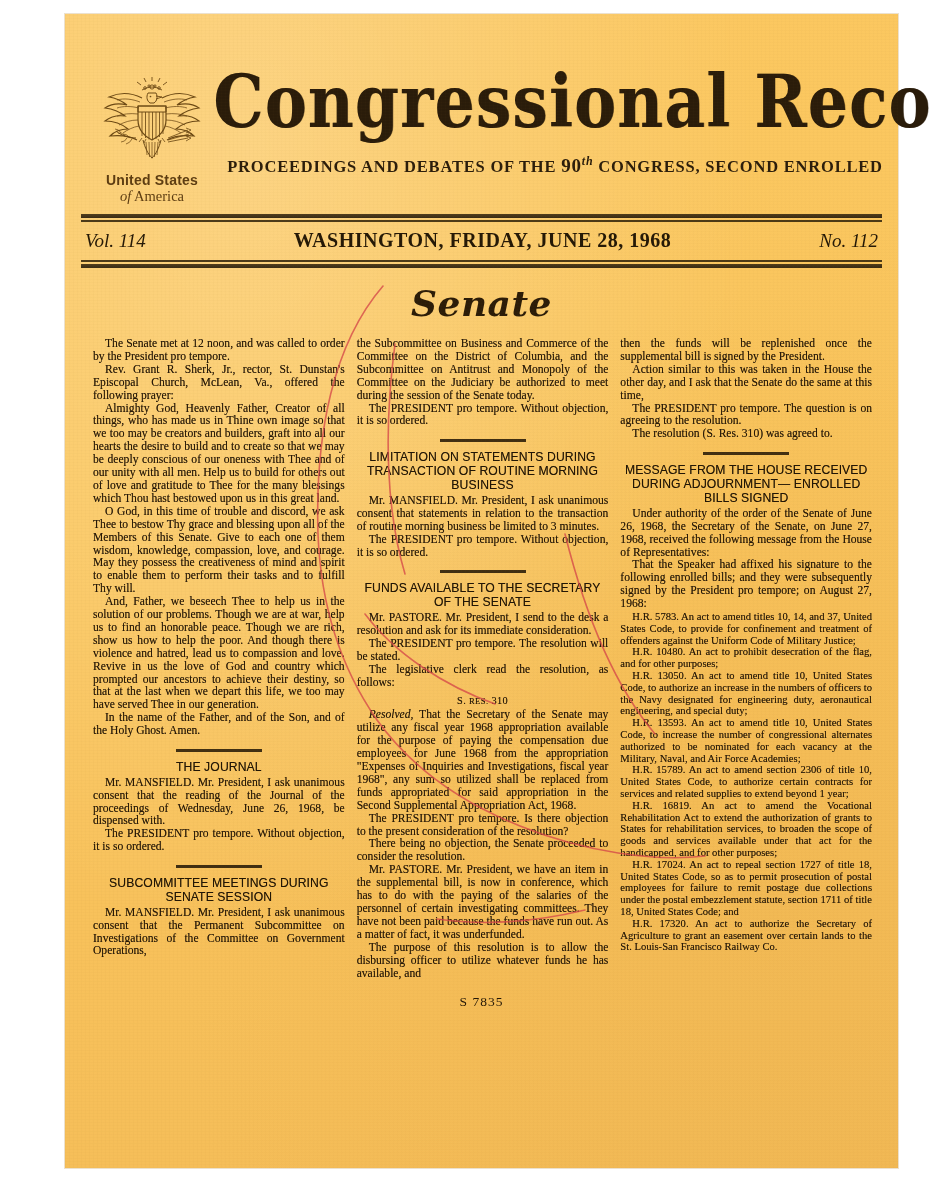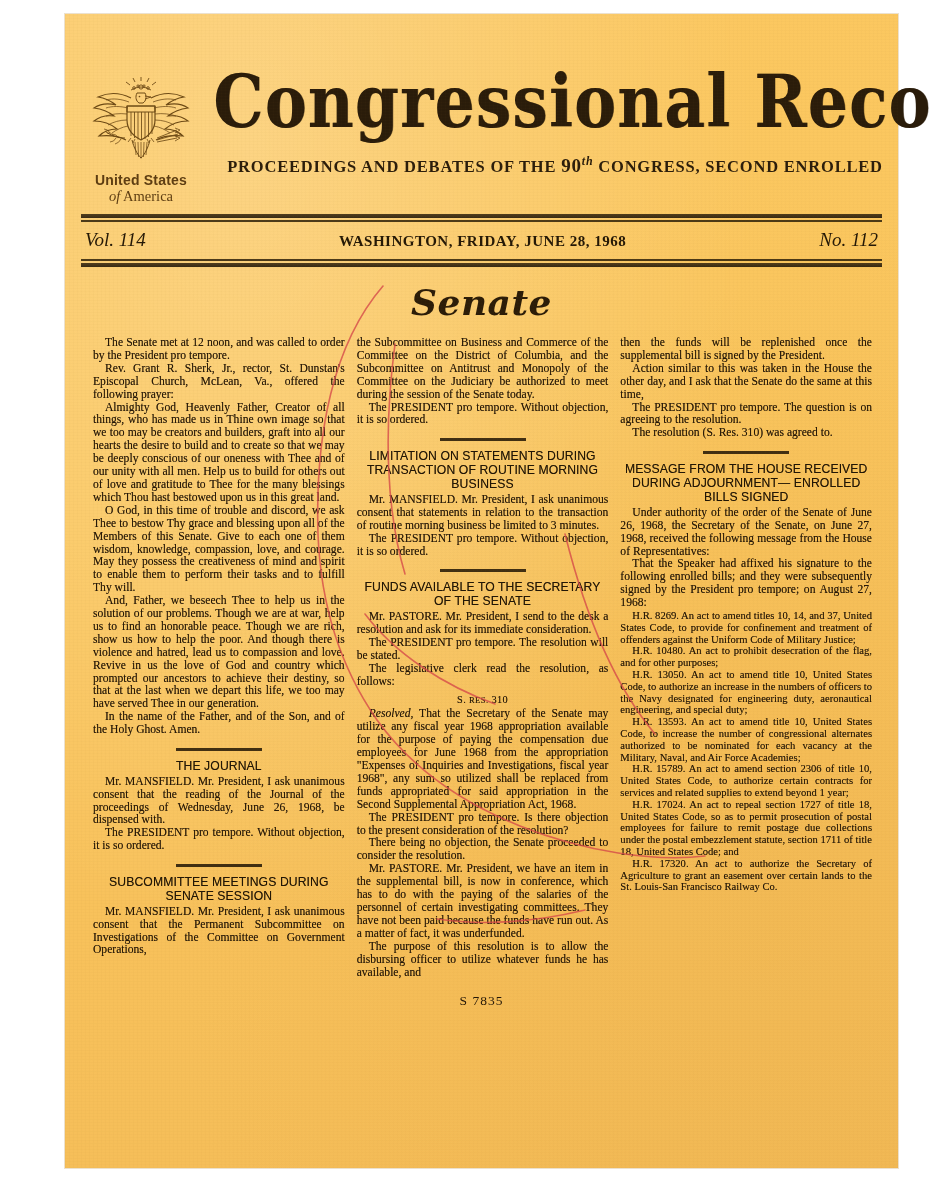--- a/index.html
+++ b/index.html
@@ -39,21 +39,21 @@
     opacity: .75;
   }
 
   
   .masthead {
     position: relative;
     height: 200px;
   }
   .emblem-block {
     position: absolute;
-    left: 11px;
+    left: 22px;
     top: 62px;
     width: 130px;
     text-align: center;
     color: #6b4714;
   }
   .emblem-svg { display:block; margin: 0 auto; }
   .emblem-cap1 {
     font-family: "Liberation Sans", sans-serif;
     font-weight: bold;
     font-size: 14px;
@@ -132,21 +132,21 @@
   .vol, .no {
     font-family: "Liberation Serif", serif;
     font-style: italic;
     font-size: 19px;
     font-weight: normal;
     white-space: nowrap;
   }
   .cityline {
     font-family: "Liberation Serif", serif;
     font-weight: bold;
-    font-size: 15px;
+    font-size: 20px;
     letter-spacing: .5px;
     white-space: nowrap;
   }
 
   
   .senate-heading {
     text-align: center;
     font-family: "DejaVu Serif", "Liberation Serif", serif;
     font-style: italic;
     font-weight: bold;
@@ -357,25 +357,26 @@
       </div>
     <div class="col" id="col-3">
         <p class="noindent">then the funds will be replenished once the supplemental bill is signed by the President.</p>
         <p>Action similar to this was taken in the House the other day, and I ask that the Senate do the same at this time,</p>
         <p>The PRESIDENT pro tempore. The question is on agreeing to the resolution.</p>
         <p>The resolution (S. Res. 310) was agreed to.</p>
         <div class="secrule"></div>
         <p class="sechead">MESSAGE FROM THE HOUSE RECEIVED DURING ADJOURNMENT— ENROLLED BILLS SIGNED</p>
         <p>Under authority of the order of the Senate of June 26, 1968, the Secretary of the Senate, on June 27, 1968, received the following message from the House of Representatives:</p>
         <p>That the Speaker had affixed his signature to the following enrolled bills; and they were subsequently signed by the President pro tempore; on August 27, 1968:</p>
-        <p style="font-size: 10.6px; line-height: 11.8px;">H.R. 8269. An act to amend titles 10, 14, and 37, United States Code, to provide for confinement and treatment of offenders against the Uniform Code of Military Justice;</p>
+        <p style="font-size: 10.6px; line-height: 11.8px;">H.R. 5783. An act to amend titles 10, 14, and 37, United States Code, to provide for confinement and treatment of offenders against the Uniform Code of Military Justice;</p>
         <p style="font-size: 10.6px; line-height: 11.8px;">H.R. 10480. An act to prohibit desecration of the flag, and for other purposes;</p>
         <p style="font-size: 10.6px; line-height: 11.8px;">H.R. 13050. An act to amend title 10, United States Code, to authorize an increase in the numbers of officers to the Navy designated for engineering duty, aeronautical engineering, and special duty;</p>
         <p style="font-size: 10.6px; line-height: 11.8px;">H.R. 13593. An act to amend title 10, United States Code, to increase the number of congressional alternates authorized to be nominated for each vacancy at the Military, Naval, and Air Force Academies;</p>
         <p style="font-size: 10.6px; line-height: 11.8px;">H.R. 15789. An act to amend section 2306 of title 10, United States Code, to authorize certain contracts for services and related supplies to extend beyond 1 year;</p>
+        <p style="font-size: 10.6px; line-height: 11.8px;">H.R. 16819. An act to amend the Vocational Rehabilitation Act to extend the authorization of grants to States for rehabilitation services, to broaden the scope of goods and services available under that act for the handicapped, and for other purposes;</p>
         <p style="font-size: 10.6px; line-height: 11.8px;">H.R. 17024. An act to repeal section 1727 of title 18, United States Code, so as to permit prosecution of postal employees for failure to remit postage due collections under the postal embezzlement statute, section 1711 of title 18, United States Code; and</p>
         <p style="font-size: 10.6px; line-height: 11.8px;">H.R. 17320. An act to authorize the Secretary of Agriculture to grant an easement over certain lands to the St. Louis-San Francisco Railway Co.</p>
       </div>
   </div>
 
   <div class="pagenum">S 7835</div>
 
   <svg class="annotation" viewBox="0 0 833 1154" preserveAspectRatio="none">
     <g fill="none" stroke="#d6494a" stroke-width="1.6" opacity="0.78" stroke-linecap="round">
       <path d="M318 272 C268 330 250 420 253 520 C256 600 280 660 312 706

